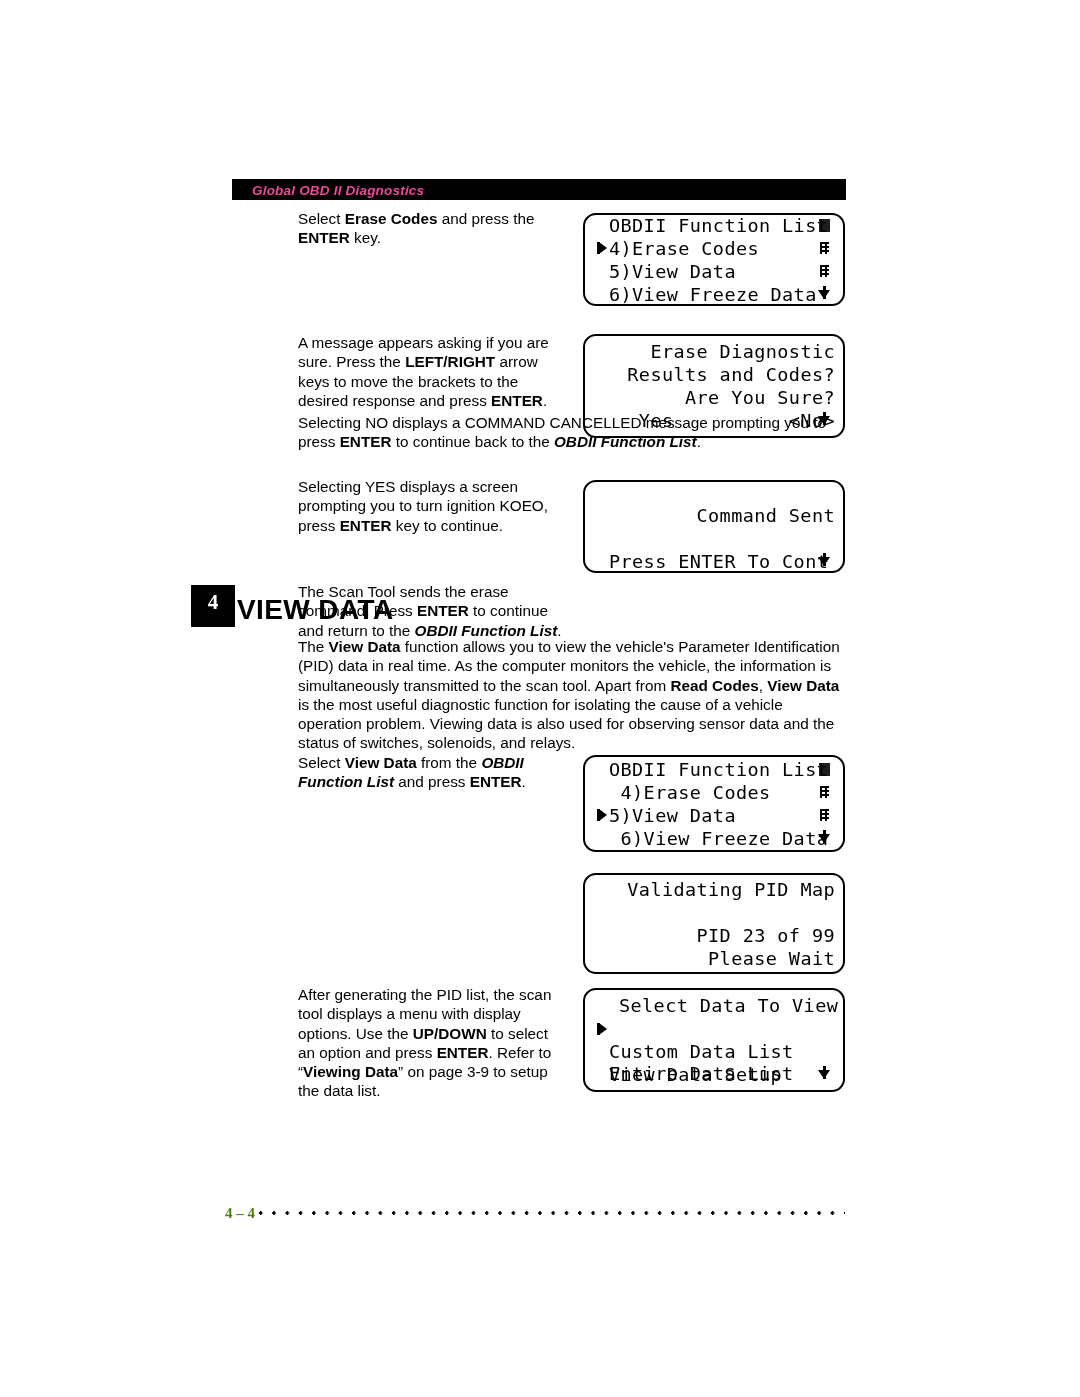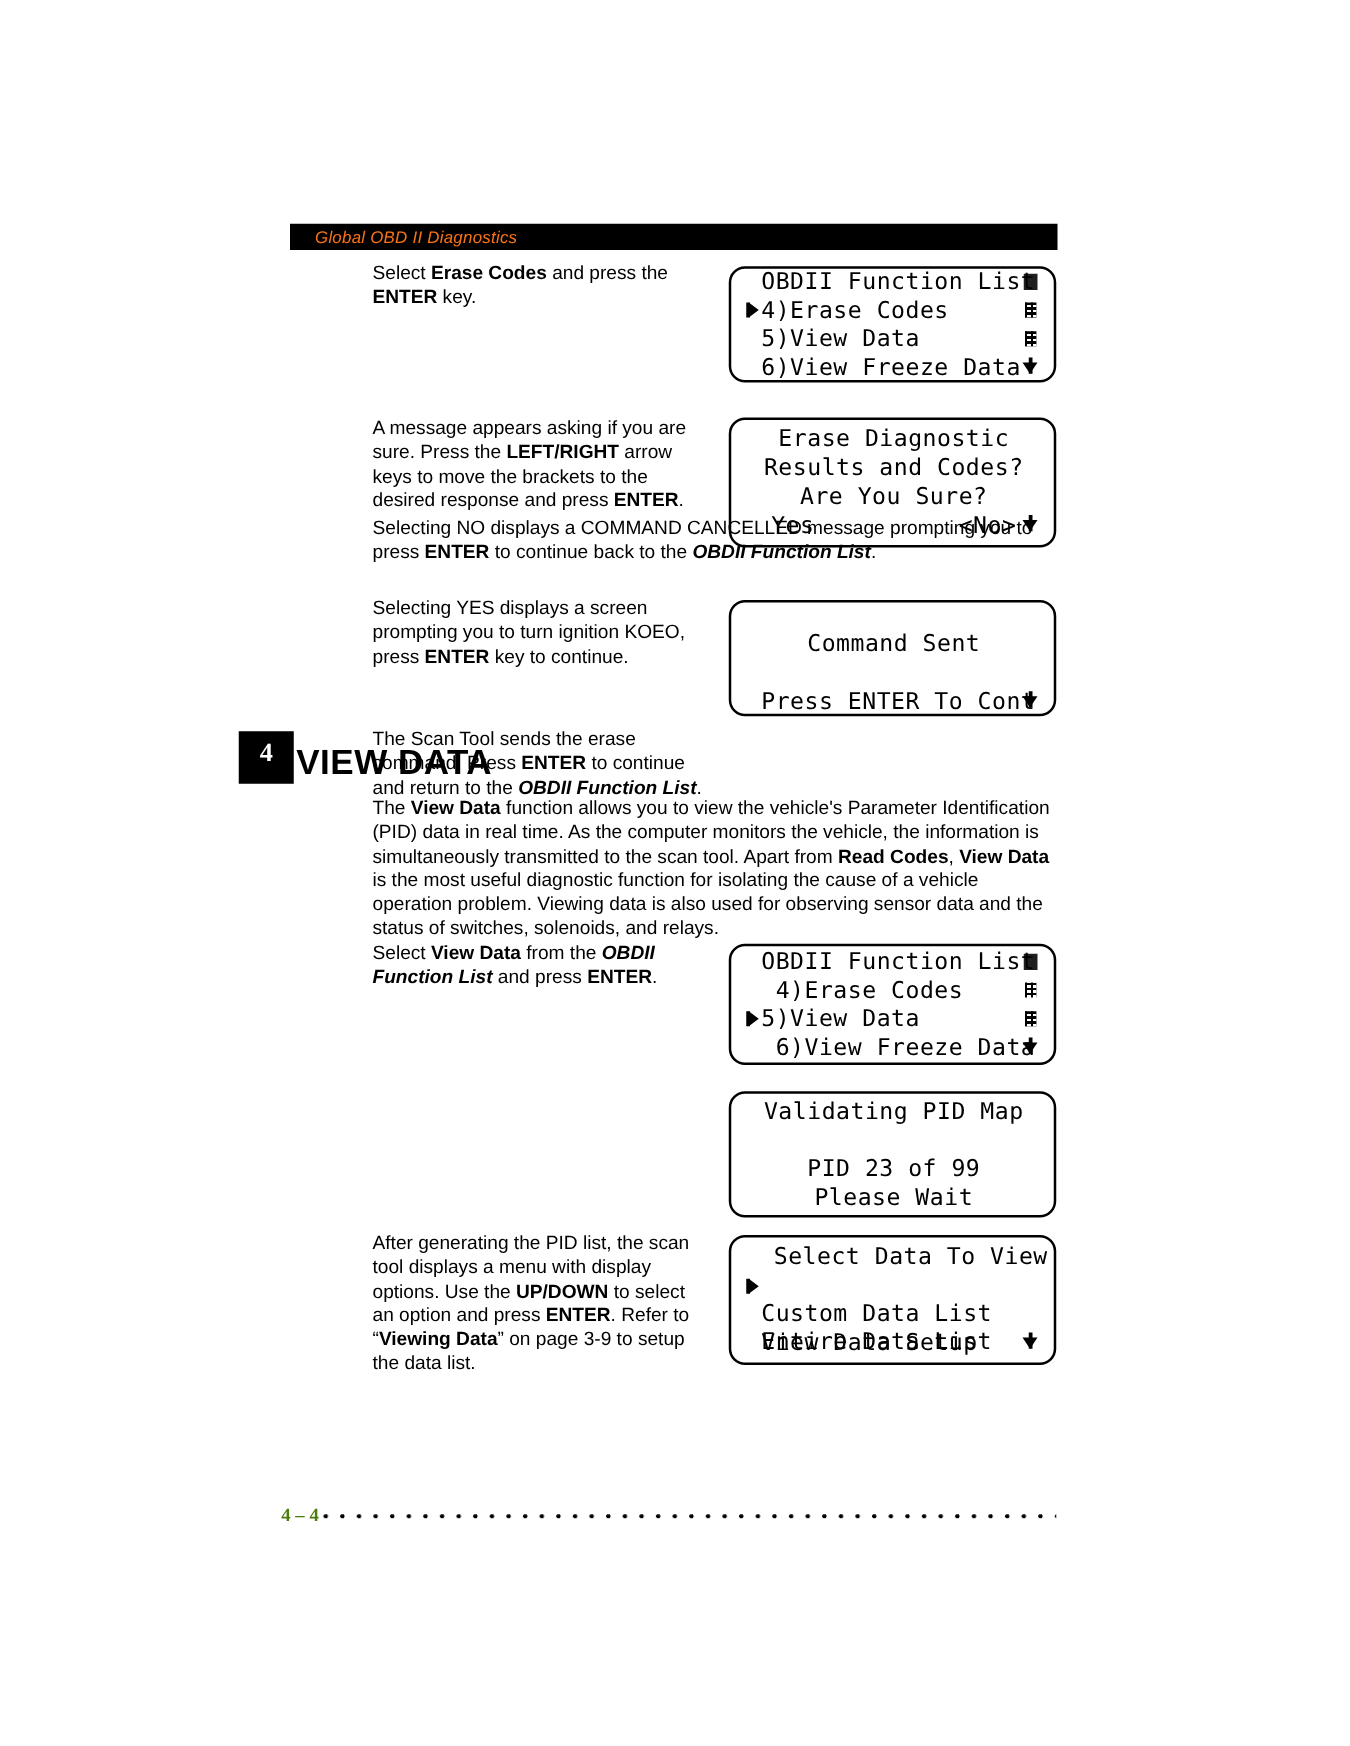--- a/index.html
+++ b/index.html
@@ -31,23 +31,23 @@
     top: 179px;
     width: 614px;
     height: 21px;
     background: #000000;
   }
   .runhead-text {
     position: absolute;
     left: 20px;
     top: 50%;
     transform: translateY(-50%);
-    color: #f97316;
+    color: #ec4899;
     font-size: 13.5px;
-    font-weight: normal;
+    font-weight: bold;
     font-style: italic;
     letter-spacing: 0.2px;
     white-space: nowrap;
   }
 
   
   .para {
     position: absolute;
     font-size: 15.3px;
     line-height: 19.3px;
@@ -111,21 +111,21 @@
   .lcd-line {
     font-family: "DejaVu Sans Mono", monospace;
     font-size: 18.5px;
     line-height: 23px;
     letter-spacing: 0.4px;
     white-space: pre;
     color: #000000;
     position: relative;
     height: 23px;
   }
-  .lcd-line.center { text-align: center; }
+  .lcd-line.center { text-align: right; }
 
   
   .lcd-text {
     display: inline-block;
   }
   .scroll-cell {
     position: absolute;
     left: 0;
     width: 14px;
     height: 23px;

